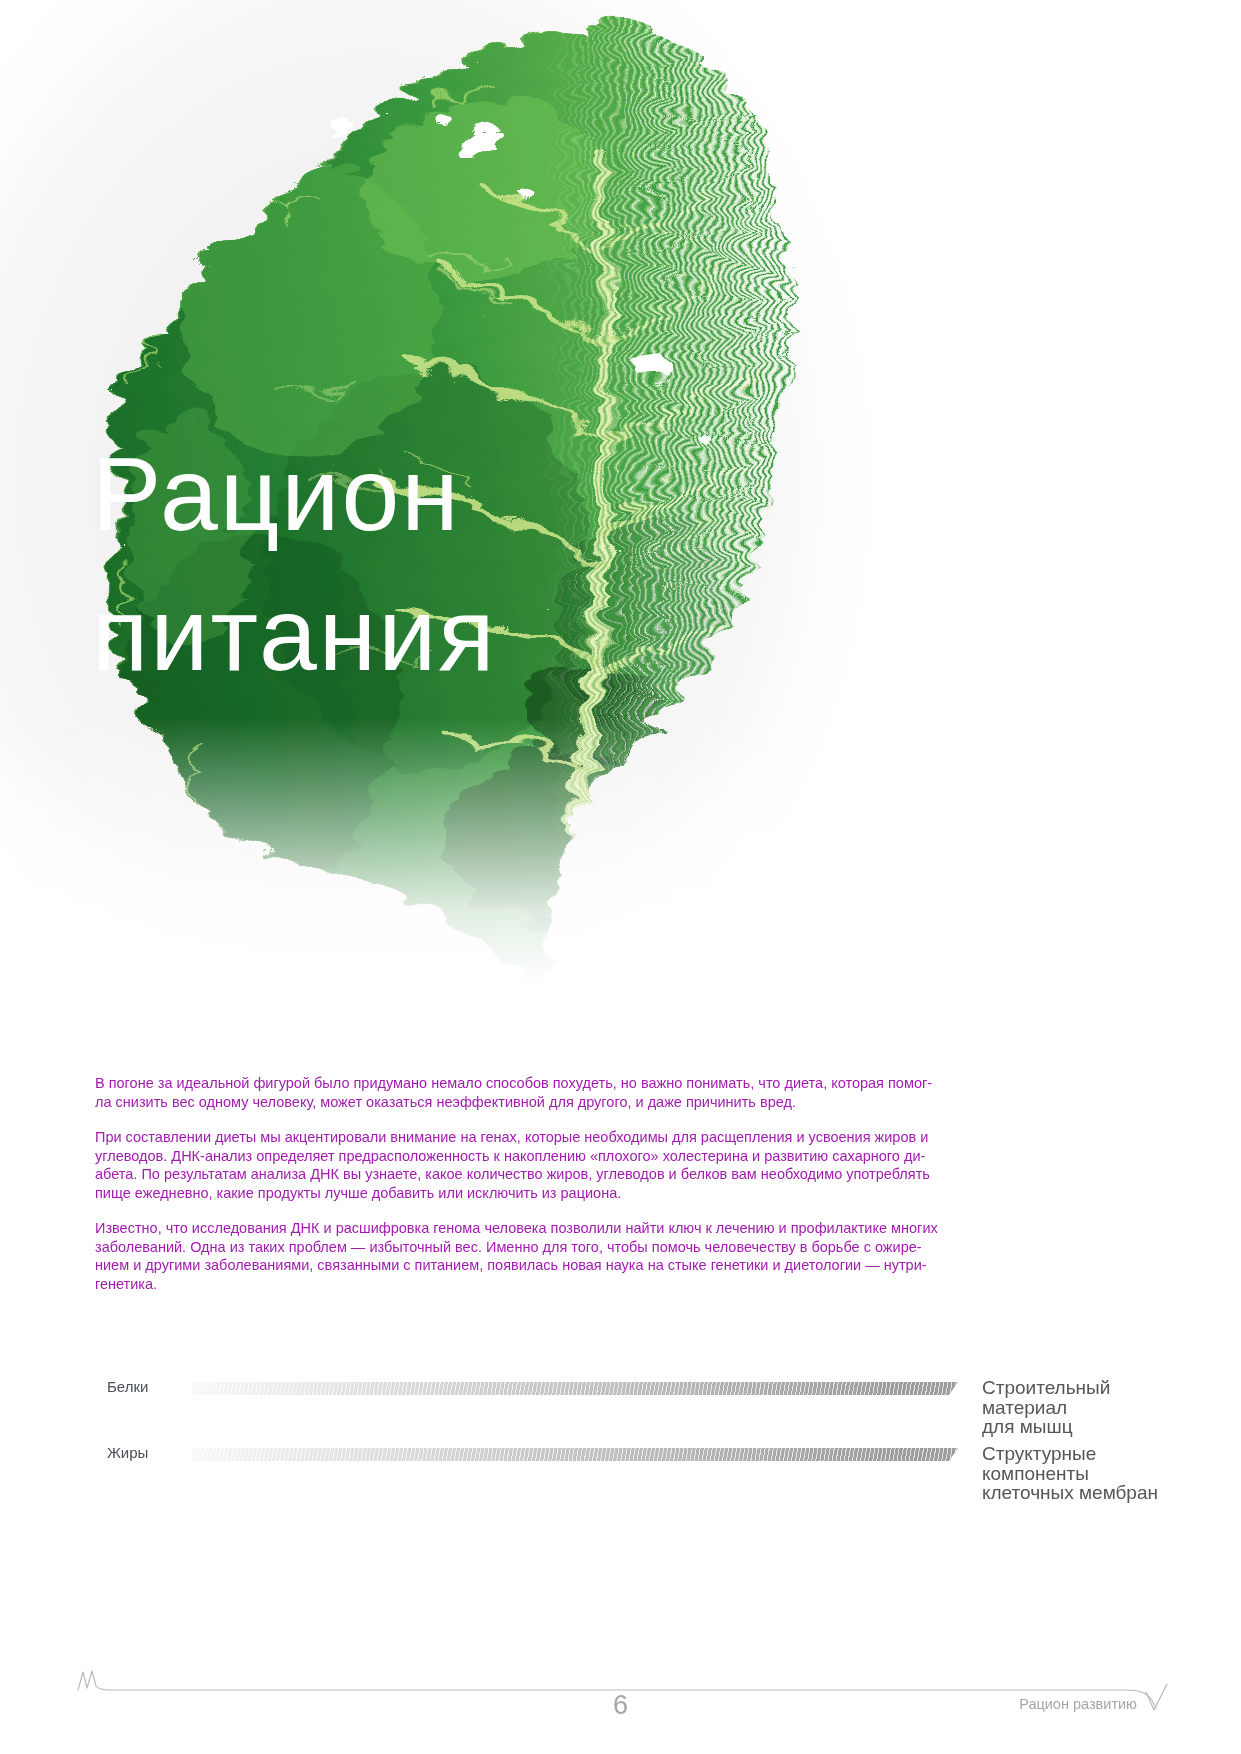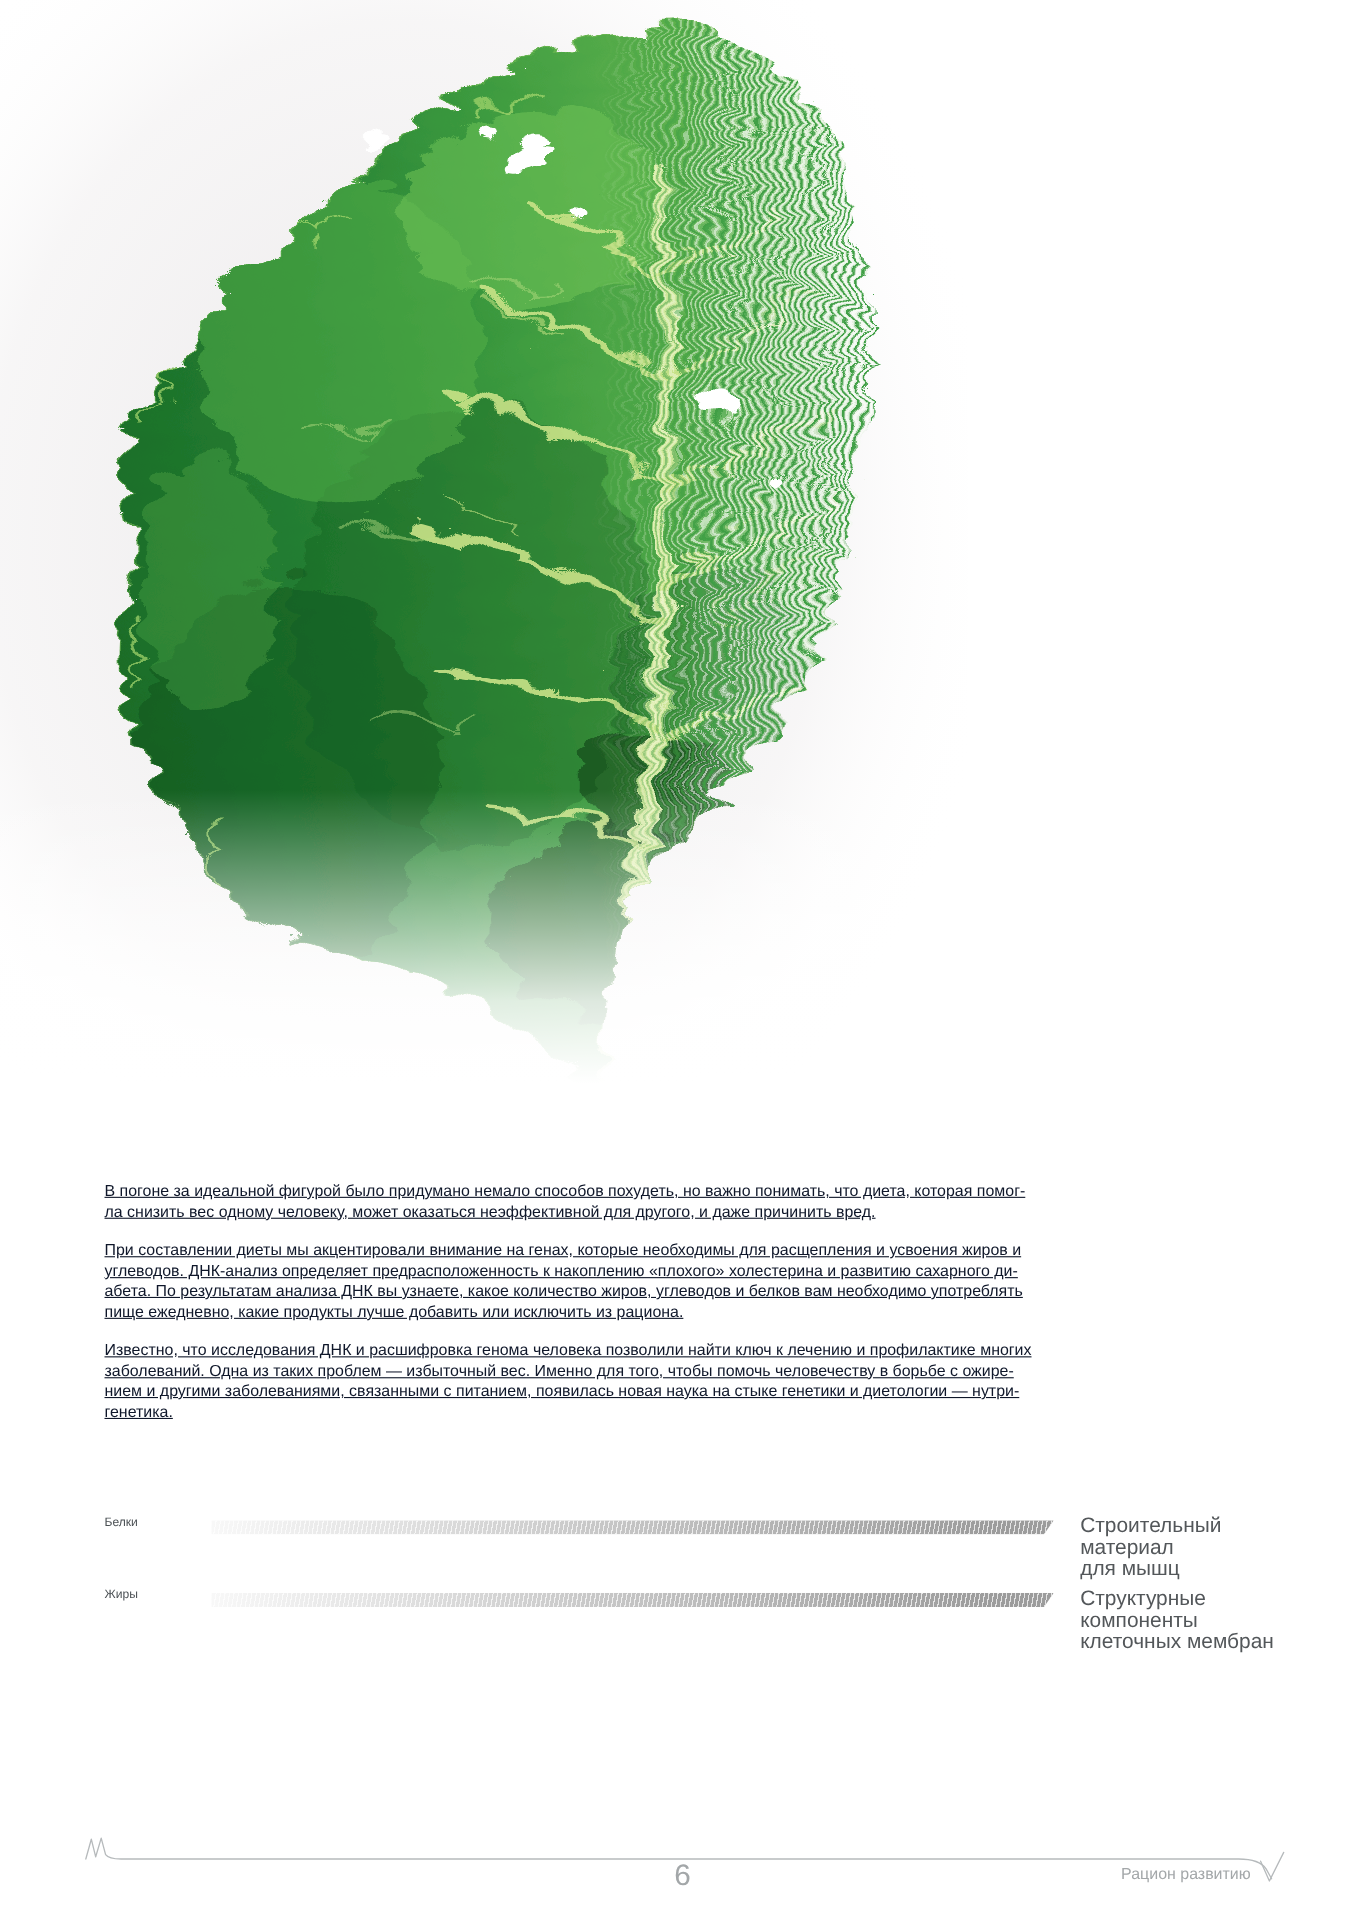--- a/index.html
+++ b/index.html
@@ -9,26 +9,26 @@
   }
   .hero-svg{position:absolute;left:0;top:0;display:block;}
   .page-title{
     position:absolute;left:92px;top:424px;margin:0;
     font-size:104px;line-height:140px;font-weight:200;
     color:#ffffff;letter-spacing:2px;
   }
   .page-title span{display:block;}
   .intro{
     position:absolute;left:95px;top:1074px;width:928px;
-    color:#0f172a;font-size:14.5px;line-height:18.5px;text-decoration:underline;
+    color:#a21caf;font-size:14.5px;line-height:18.5px;
   }
   .intro p{margin:0 0 17px 0;white-space:pre-line;}
   .nutrients{position:absolute;left:95px;top:1378px;width:1085px;}
   .nrow{position:relative;height:66px;}
-  .nlabel{position:absolute;left:0;top:0;font-size:11px;color:#4b5054;}
+  .nlabel{position:absolute;left:12px;top:0;font-size:15px;color:#4b5054;}
   .nbar{
     position:absolute;left:97px;top:4px;width:766px;height:13px;
     background-image:
       repeating-linear-gradient(100deg, rgba(255,255,255,0.72) 0 1px, rgba(255,255,255,0) 1px 4px),
       linear-gradient(90deg, rgba(160,160,160,0.07), rgba(155,155,155,0.55) 45%, #9c9c9c 92%);
     clip-path:polygon(0 0,100% 0,calc(100% - 9px) 100%,0 100%);
   }
   .ndesc{
     position:absolute;left:887px;top:0;width:200px;
     font-size:19px;line-height:19.5px;color:#53575a;white-space:pre-line;
@@ -168,20 +168,24 @@
         <ellipse cx="432" cy="108" rx="9" ry="6"></ellipse>
         <ellipse cx="330" cy="120" rx="10" ry="6" transform="rotate(-10 330 120)"></ellipse>
         <ellipse cx="648" cy="352" rx="15" ry="9" transform="rotate(-30 648 352)"></ellipse>
         <ellipse cx="700" cy="432" rx="9" ry="6" transform="rotate(-20 700 432)"></ellipse>
       </g>
     </g>
 
     <rect x="0" y="700" width="940" height="400" fill="url(#whiteFadeG)"></rect>
   </svg>
 
+  <h1 class="page-title">
+    <span>Рацион</span>
+    <span>питания</span>
+  </h1>
 
   <div class="intro">
     <p>В погоне за идеальной фигурой было придумано немало способов похудеть, но важно понимать, что диета, которая помог-
 ла снизить вес одному человеку, может оказаться неэффективной для другого, и даже причинить вред.</p>
     <p>При составлении диеты мы акцентировали внимание на генах, которые необходимы для расщепления и усвоения жиров и
 углеводов. ДНК-анализ определяет предрасположенность к накоплению «плохого» холестерина и развитию сахарного ди-
 абета. По результатам анализа ДНК вы узнаете, какое количество жиров, углеводов и белков вам необходимо употреблять
 пище ежедневно, какие продукты лучше добавить или исключить из рациона.</p>
     <p>Известно, что исследования ДНК и расшифровка генома человека позволили найти ключ к лечению и профилактике многих
 заболеваний. Одна из таких проблем — избыточный вес. Именно для того, чтобы помочь человечеству в борьбе с ожире-

